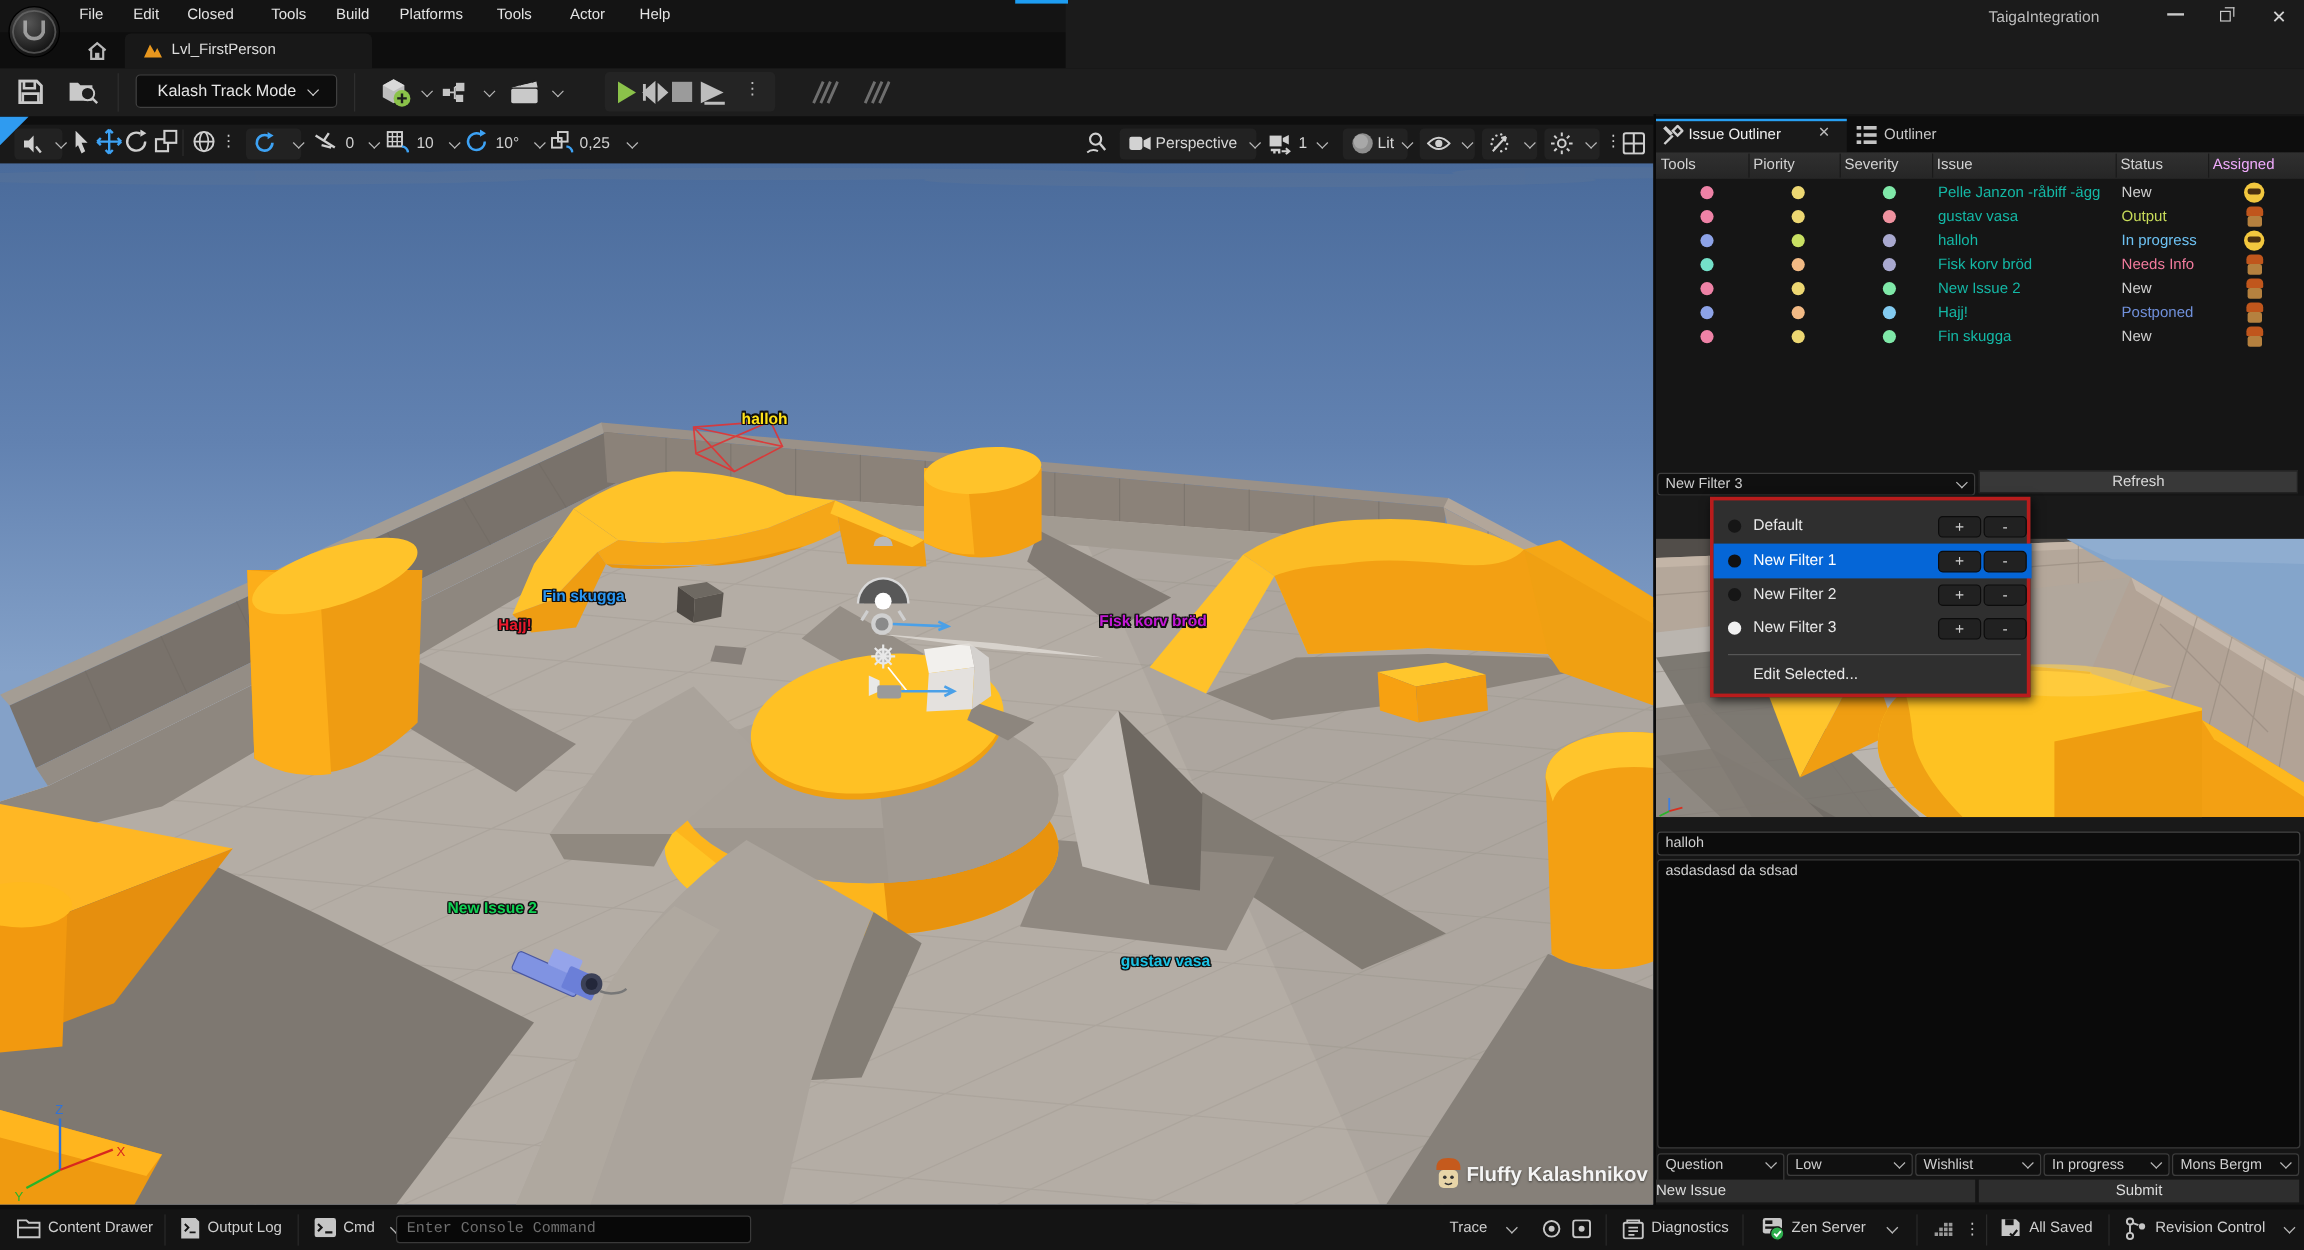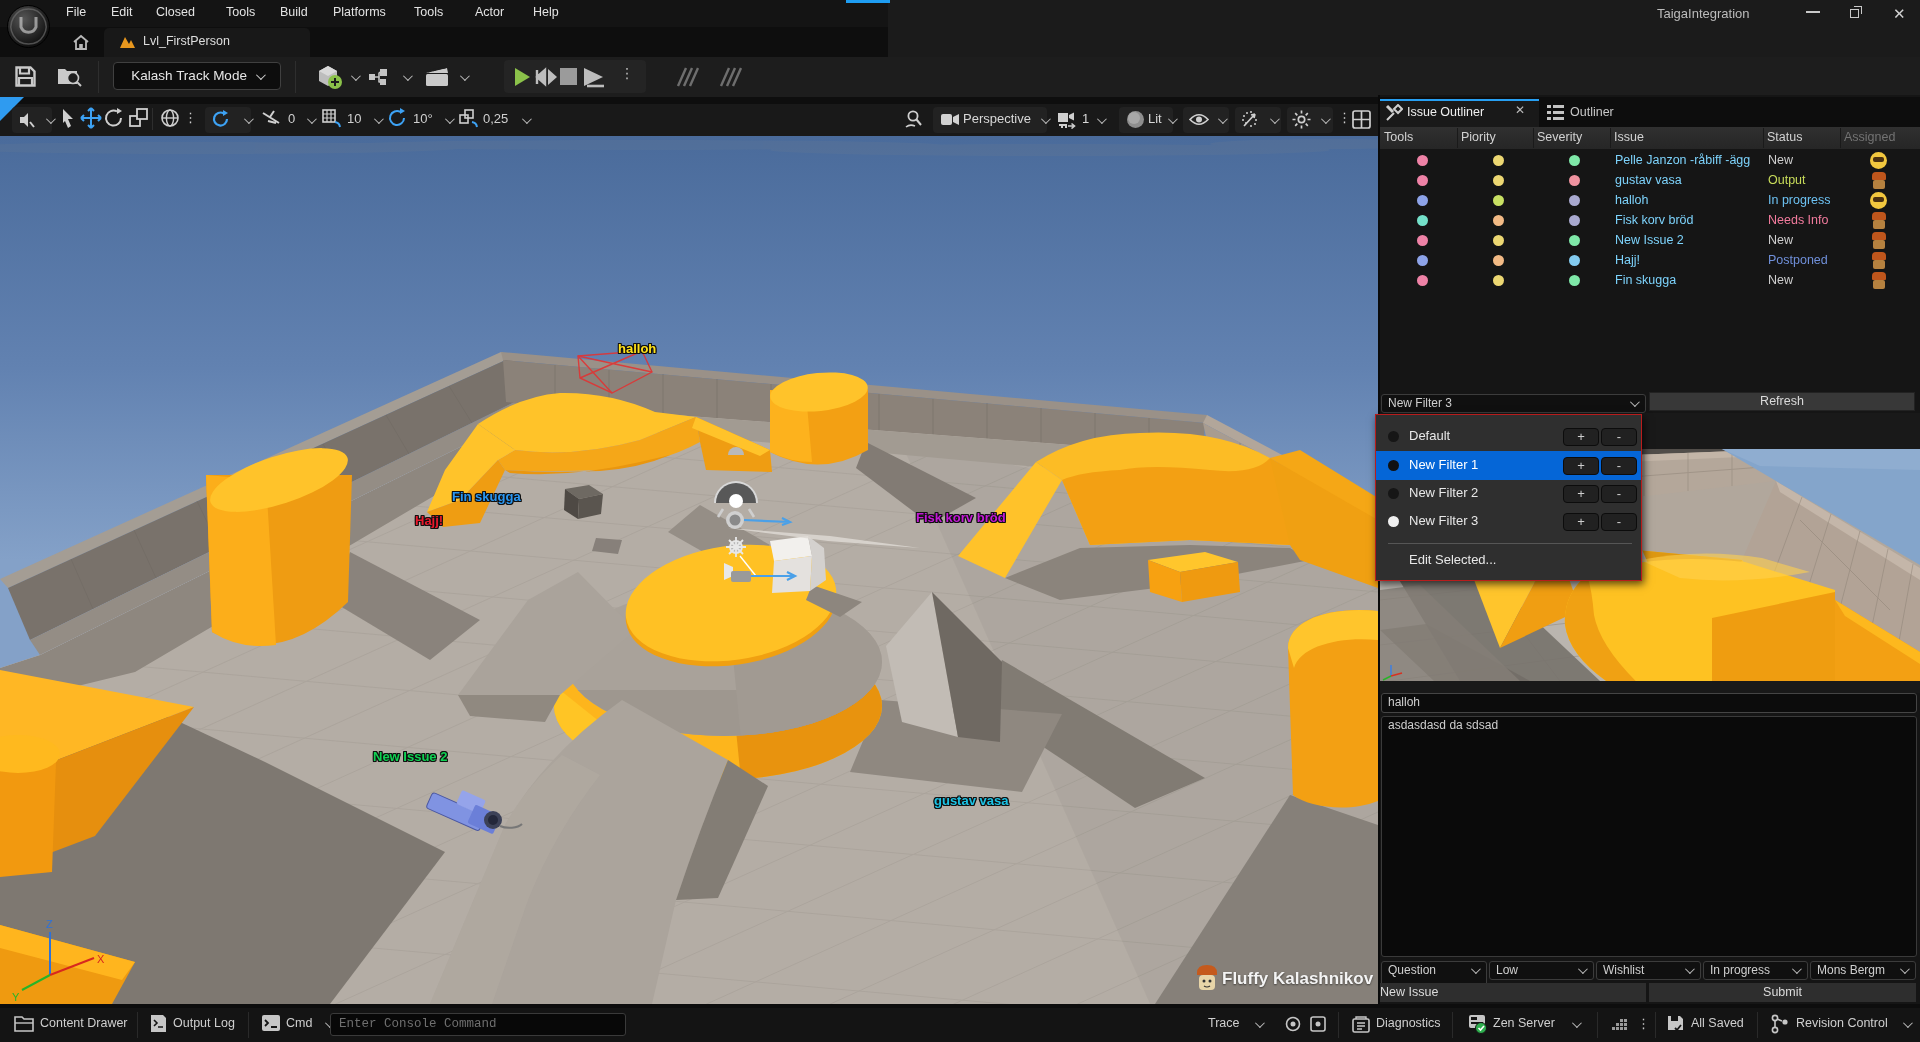--- a/index.html
+++ b/index.html
@@ -1,19 +1,19 @@
 <!DOCTYPE html>
 <html><head><meta charset="utf-8"><style>
   * { margin:0; padding:0; box-sizing:border-box; }
   html,body { width:1920px; height:1042px; background:#151515; overflow:hidden;
     font-family:"Liberation Sans", sans-serif; }
   .abs { position:absolute; }
   .dot { position:absolute; top:4px; width:11px; height:11px; border-radius:50%; }
   .irow { position:absolute; left:1381px; width:536px; height:20px; }
-  .itxt { position:absolute; top:2px; font-size:12.5px; color:#7dd3fc; white-space:nowrap; }
+  .itxt { position:absolute; top:2px; font-size:12.5px; color:#14b8a6; white-space:nowrap; }
   .avA { position:absolute; top:1px; width:17px; height:17px; border-radius:50%; background:#f2c73e; overflow:hidden; }
   .avAi { position:absolute; left:3px; top:5px; width:11px; height:5px; background:#4a3010; border-radius:2px; }
   .avB { position:absolute; top:1px; width:16px; height:18px; }
   .avBh { position:absolute; left:1px; top:0; width:14px; height:8px; background:#c0561c; border-radius:4px 4px 1px 1px; }
   .avBf { position:absolute; left:2px; top:8px; width:12px; height:9px; background:#b5813f; border-radius:2px; }
   .mi { position:absolute; top:5px; font-size:12.5px; color:#e3e3e3; }
   .lbl { position:absolute; font-size:13px; font-weight:bold; white-space:nowrap;
      text-shadow:-1px 0 #111,1px 0 #111,0 -1px #111,0 1px #111, -1px -1px #111, 1px 1px #111, -1px 1px #111, 1px -1px #111; }
   .vbtn { position:absolute; background:#222222; border-radius:4px; color:#d8d8d8; font-size:12.5px; }
   .chev { display:inline-block; width:7px; height:7px; transform:rotate(45deg) translateY(-2px);
@@ -524,21 +524,21 @@
     </svg>
 <div class="abs" style="left:1570px;top:105px;font-size:12.5px;color:#c8c8c8">Outliner</div>
 
 
 <div class="abs" style="left:1380px;top:127px;width:540px;height:22px;background:linear-gradient(#303030,#262626)"></div>
 <div class="abs" style="left:1384px;top:130px;font-size:12.5px;color:#d2d2d2">Tools</div>
 <div class="abs" style="left:1461px;top:130px;font-size:12.5px;color:#d2d2d2">Piority</div>
 <div class="abs" style="left:1537px;top:130px;font-size:12.5px;color:#d2d2d2">Severity</div>
 <div class="abs" style="left:1614px;top:130px;font-size:12.5px;color:#d2d2d2">Issue</div>
 <div class="abs" style="left:1767px;top:130px;font-size:12.5px;color:#d2d2d2">Status</div>
-<div class="abs" style="left:1844px;top:130px;font-size:12.5px;color:#737373">Assigned</div>
+<div class="abs" style="left:1844px;top:130px;font-size:12.5px;color:#f0abfc">Assigned</div>
 <div class="abs" style="left:1457px;top:128px;width:1px;height:20px;background:#1a1a1a"></div>
 <div class="abs" style="left:1533px;top:128px;width:1px;height:20px;background:#1a1a1a"></div>
 <div class="abs" style="left:1610px;top:128px;width:1px;height:20px;background:#1a1a1a"></div>
 <div class="abs" style="left:1763px;top:128px;width:1px;height:20px;background:#1a1a1a"></div>
 <div class="abs" style="left:1840px;top:128px;width:1px;height:20px;background:#1a1a1a"></div>
 <div class="irow" style="top:151px">
       <span class="dot" style="left:36px;background:#ee82a6"></span>
       <span class="dot" style="left:112px;background:#ecd772"></span>
       <span class="dot" style="left:188px;background:#7fe8a8"></span>
       <span class="itxt" style="left:234px">Pelle Janzon -råbiff -ägg</span>
@@ -684,21 +684,21 @@
 
 <div class="cbox" style="left:1381px;top:961px;width:106px;height:36px">Question<span class="chev" style="top:5px"></span></div>
 <div class="cbox" style="left:1489px;top:961px;width:105px;height:19px">Low<span class="chev" style="top:5px"></span></div>
 <div class="cbox" style="left:1596px;top:961px;width:105px;height:19px">Wishlist<span class="chev" style="top:5px"></span></div>
 <div class="cbox" style="left:1703px;top:961px;width:105px;height:19px">In progress<span class="chev" style="top:5px"></span></div>
 <div class="cbox" style="left:1810px;top:961px;width:106px;height:19px">Mons Bergm<span class="chev" style="top:5px"></span></div>
 <div class="abs" style="left:1380px;top:983px;width:266px;height:19px;background:#2e2e2e;color:#dcdcdc;font-size:12.5px;line-height:19px">New Issue</div>
 <div class="abs" style="left:1649px;top:983px;width:267px;height:19px;background:#2e2e2e;color:#dcdcdc;font-size:12.5px;text-align:center;line-height:19px">Submit</div>
 
 
-<div class="abs" style="left:1375px;top:414px;width:267px;height:167px;background:#2f2f2f;border:1px solid #b91c1c;box-shadow:2px 3px 8px #000a;z-index:30">
+<div class="abs" style="left:1425px;top:414px;width:267px;height:167px;background:#2f2f2f;border:3px solid #b91c1c;box-shadow:2px 3px 8px #000a;z-index:30">
   <span class="abs" style="left:12px;top:16px;width:11px;height:11px;border-radius:50%;background:#161616"></span>
   <div class="abs" style="left:33px;top:13px;font-size:13px;color:#e8e8e8">Default</div>
   <div class="pm" style="left:187px;top:13px">+</div>
       <div class="pm" style="left:225px;top:13px">-</div>
   <div class="abs" style="left:0;top:36px;width:265px;height:29px;background:#0566d7"></div>
   <span class="abs" style="left:12px;top:45px;width:11px;height:11px;border-radius:50%;background:#111"></span>
   <div class="abs" style="left:33px;top:42px;font-size:13px;color:#fff">New Filter 1</div>
   <div class="pm" style="left:187px;top:42px">+</div>
       <div class="pm" style="left:225px;top:42px">-</div>
   <span class="abs" style="left:12px;top:73px;width:11px;height:11px;border-radius:50%;background:#161616"></span>

